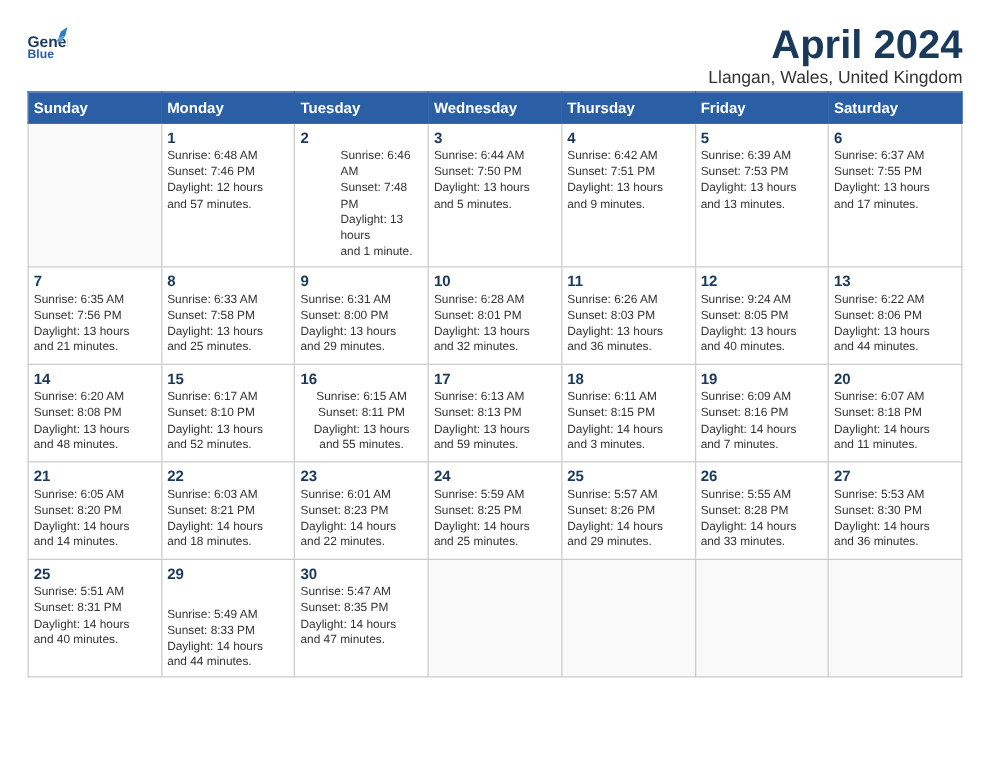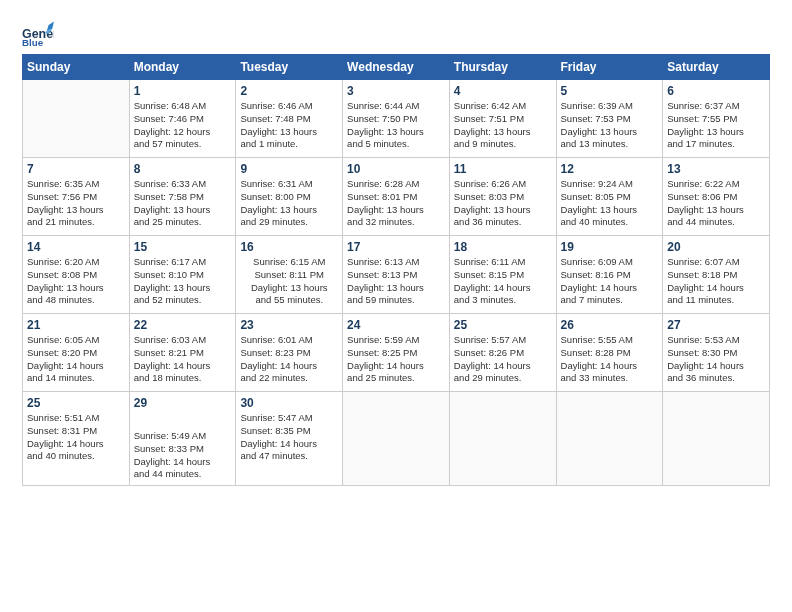--- a/index.html
+++ b/index.html
@@ -89,20 +89,22 @@
   <div class="header-row">
     <div class="logo">
       <svg class="logo-bird" viewBox="0 0 36 36" xmlns="http://www.w3.org/2000/svg">
         <text y="22" x="0" font-size="14" font-weight="bold" fill="#1a3a5c">General</text>
         <text y="32" x="0" font-size="11" font-weight="bold" fill="#2a5fa5">Blue</text>
         <polygon points="30,8 36,4 34,12 28,14" fill="#2a7fc5"></polygon>
         <polygon points="28,14 34,12 30,18 26,17" fill="#5aa0d8"></polygon>
       </svg>
     </div>
     <div class="title-block">
+      <div class="month-title">April 2024</div>
+      <div class="location">Llangan, Wales, United Kingdom</div>
     </div>
   </div>
 
   <table class="calendar-table">
     <thead>
       <tr>
         <th>Sunday</th>
         <th>Monday</th>
         <th>Tuesday</th>
         <th>Wednesday</th>
@@ -116,21 +118,21 @@
           <td class="empty"></td>
           <td>
             <span class="day-number">1</span>
             <div class="day-info" style="white-space: pre-line;">Sunrise: 6:48 AM
 Sunset: 7:46 PM
 Daylight: 12 hours
 and 57 minutes.</div>
           </td>
           <td>
             <span class="day-number">2</span>
-            <div class="day-info" style="white-space: pre-line;">Sunrise: 6:46 AM
+            <div class="day-info" style="white-space: pre-line; margin-left: 32px;">Sunrise: 6:46 AM
 Sunset: 7:48 PM
 Daylight: 13 hours
 and 1 minute.</div>
           </td>
           <td>
             <span class="day-number">3</span>
             <div class="day-info" style="white-space: pre-line;">Sunrise: 6:44 AM
 Sunset: 7:50 PM
 Daylight: 13 hours
 and 5 minutes.</div>

